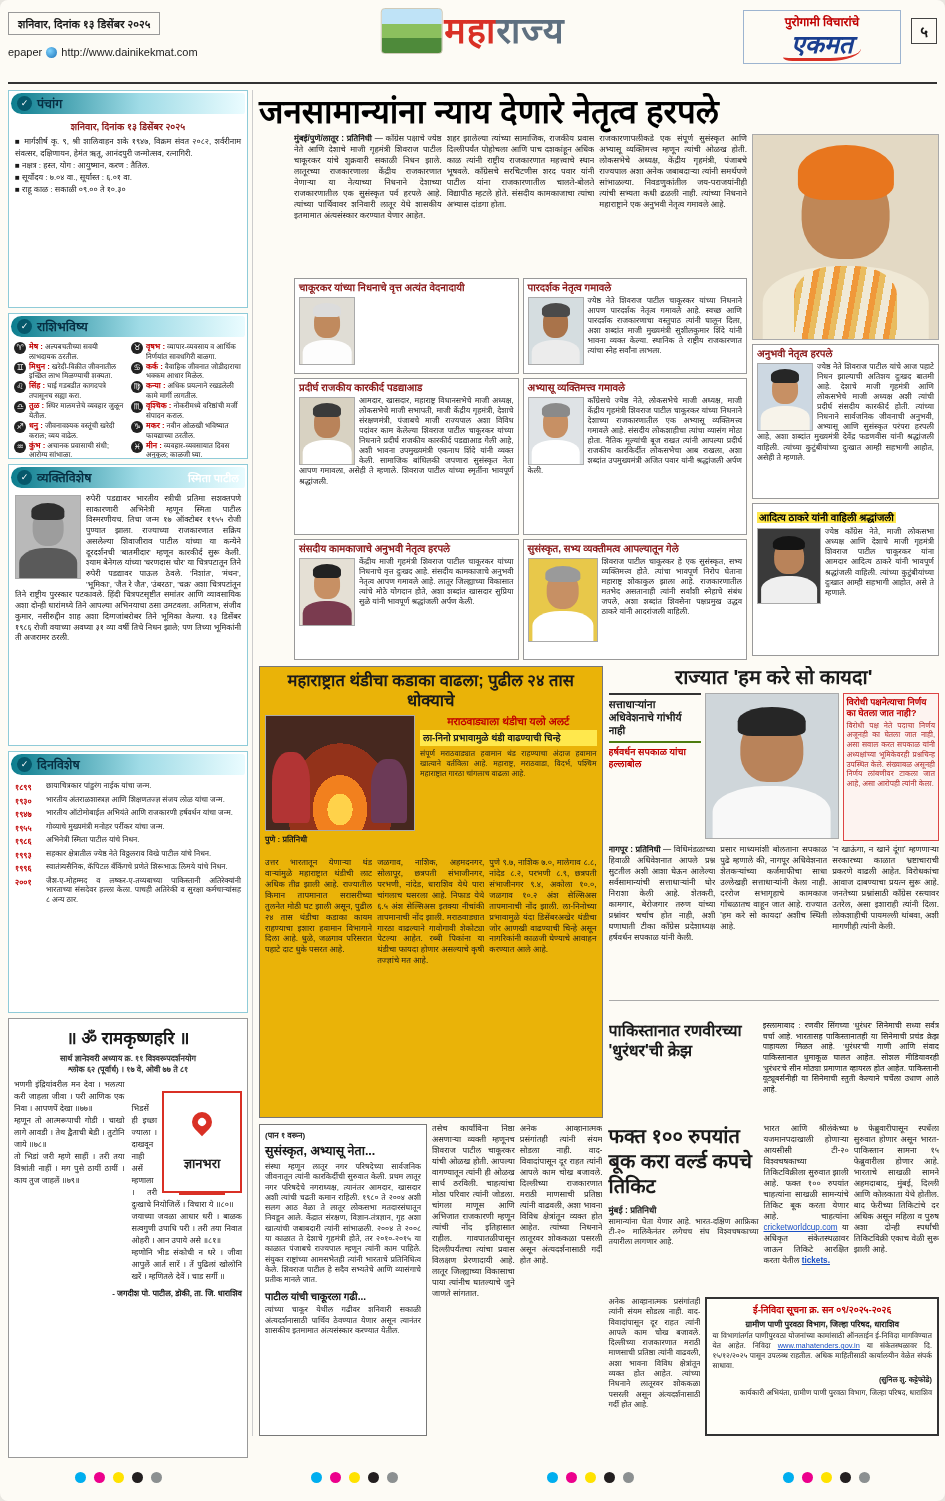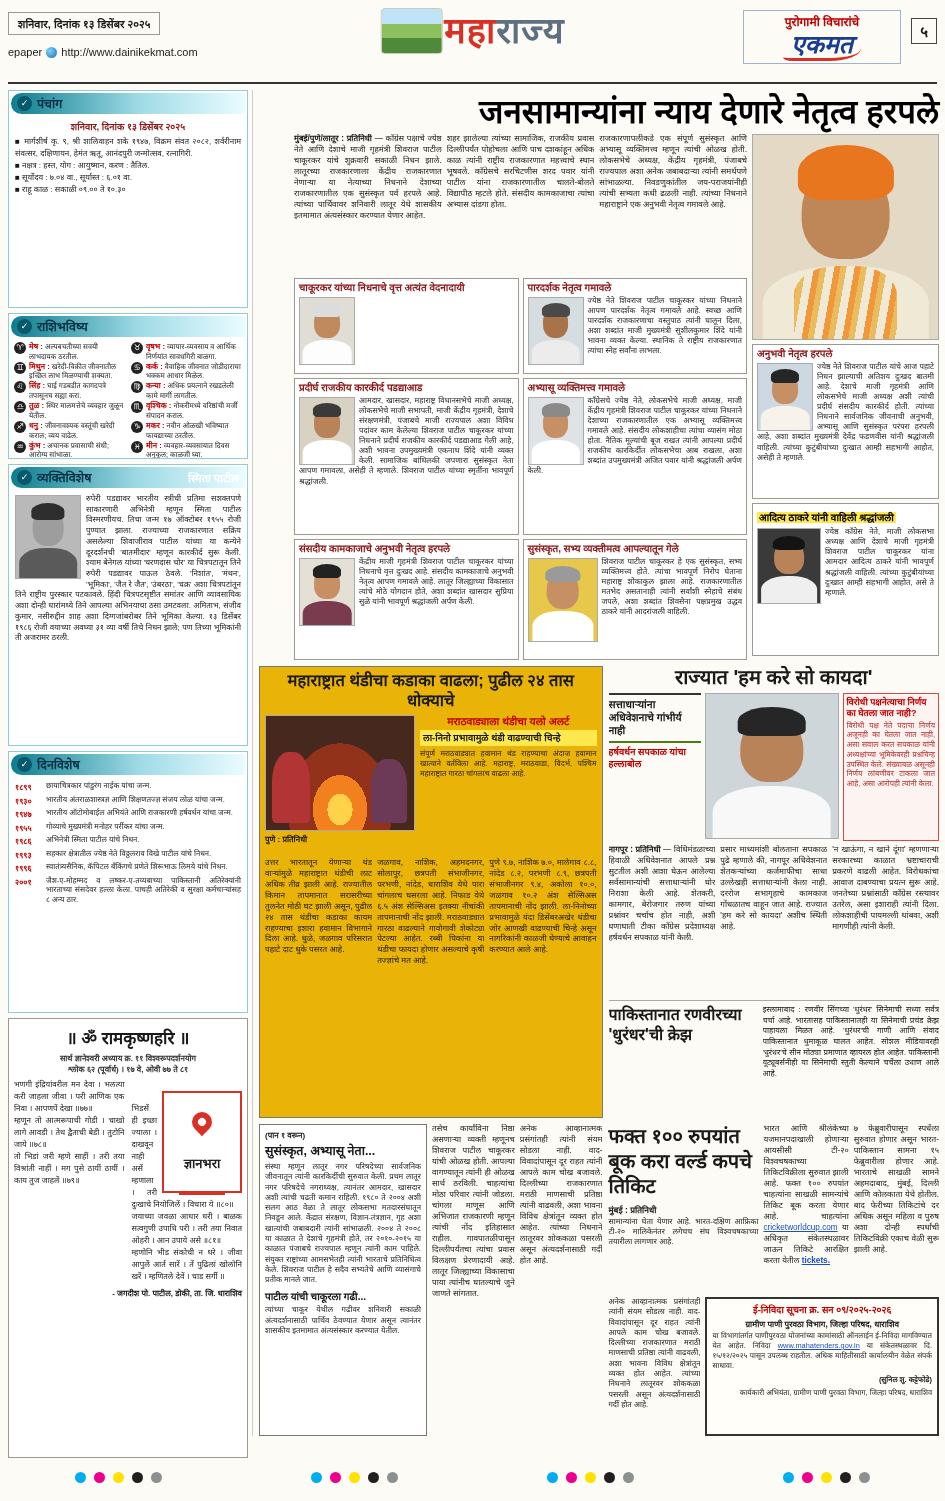--- a/index.html
+++ b/index.html
@@ -1,17 +1,17 @@
 <!DOCTYPE html>
 <html lang="mr"><head>
 <meta charset="utf-8">
 <style>
   * { box-sizing: border-box; margin: 0; padding: 0; }
   body { margin:0; background:#e8e6e0; font-family:"Liberation Sans","DejaVu Sans",sans-serif; }
-  .page { position:relative; width:945px; height:1501px; margin:0 auto; background:#fdfbf5; overflow:hidden; color:#1a1a1a; }
+  .page { position:relative; width:945px; height:1501px; margin:0 auto; background:#fdfbf5; overflow:hidden; color:#1a1a1a;border-radius:8px; }
 
   
   .topbar { position:absolute; left:8px; top:6px; width:929px; height:78px; border-bottom:2px solid #333; }
   .date-box { position:absolute; left:0; top:6px; border:1px solid #999; padding:3px 9px; font-size:11px; font-weight:bold; }
   .epaper-line { position:absolute; left:0; top:40px; font-size:11px; display:flex; align-items:center; gap:4px; }
   .globe { width:11px; height:11px; border-radius:50%; background:radial-gradient(circle at 35% 35%, #7fd4ff, #1a6fb5); display:inline-block; }
   .epaper-url { color:#222; text-decoration:none; }
   .masthead { position:absolute; left:50%; top:2px; transform:translateX(-50%); display:flex; align-items:center; gap:2px; }
   .mast-thumb { width:62px; height:46px; border-radius:4px; background:linear-gradient(180deg,#bfe3f7 0 34%,#8cc05e 34% 66%,#4e8a3a 66%); border:1px solid #cfcab8; }
   .mast-text { font-size:36px; font-weight:800; letter-spacing:1px; line-height:46px; }
@@ -53,21 +53,21 @@
   .ram-col { flex:1; font-size:8px; line-height:1.5; white-space:pre-line; text-align:justify; }
   .gyan { float:right; width:80px; height:102px; border:2px solid #d93025; margin:0 0 4px 5px; text-align:center; padding-top:3px; background:#fff; }
   .gyan-pin { width:20px; height:20px; background:#d93025; border-radius:50% 50% 50% 0; transform:rotate(-45deg); margin:4px auto 10px; position:relative; }
   .gyan-pin::after { content:""; position:absolute; left:6px; top:6px; width:8px; height:8px; border-radius:50%; background:#fff; }
   .gyan-label { font-weight:800; font-size:13px; color:#222; }
   .gyan-rule { width:60%; height:3px; background:#d93025; margin:6px auto; }
   .ram-credit { text-align:right; font-size:8px; font-weight:bold; margin-top:4px; }
 
   
   .main { position:absolute; left:252px; top:90px; width:687px; border-left:1px solid #ccc; padding-left:6px; }
-  .headline { font-size:33px; font-weight:800; text-align:right; line-height:44px; color:#000; }
+  .headline { font-size:33px; font-weight:800; text-align:left; line-height:44px; color:#000; }
   .subhead { margin:3px 0 5px; height:24px; line-height:24px; text-align:center; color:#fff; font-weight:bold; font-size:15px;
     background:linear-gradient(180deg,#e53b2c,#b71c0c); border-radius:3px; }
   .col { flex:1; font-size:8.2px; line-height:1.34; text-align:justify; overflow:hidden; }
   .dl { font-weight:bold; }
   .zone1 { display:flex; gap:5px; }
   .z1-left { width:489px;padding-left:35px; }
   .lead-cols { display:flex; gap:5px; height:140px; }
   .trib-row { display:flex; gap:4px; margin-top:4px; }
   .tbox { flex:1; border:1px solid #999; padding:3px 4px; overflow:hidden; background:#fff; }
   .t-title { color:#8b1a1a; font-weight:bold; font-size:10px; line-height:1.15; margin-bottom:2px; }
@@ -93,21 +93,21 @@
   .p-head { font-size:20px; font-weight:800; text-align:center; line-height:1.15; margin-bottom:4px; }
   .p-mid { display:flex; gap:4px; height:148px; }
   .p-deck { width:92px; border-top:2px solid #333; padding-top:3px; }
   .p-deck1 { font-weight:bold; font-size:10.5px; line-height:1.25; }
   .p-deck2 { color:#c00000; font-weight:bold; font-size:9.5px; line-height:1.25; margin-top:4px; border-top:2px solid #4d7c0f; padding-top:3px; }
   .p-photo { width:134px; height:146px; }
   .redbox { flex:1; border:1px solid #d44; background:#fdf3f0; padding:3px; }
   .redbox-title { color:#c00000; font-weight:bold; font-size:9px; line-height:1.2; margin-bottom:2px; }
   .redbox-body { color:#b03030; font-size:7.5px; line-height:1.3; text-align:justify; }
   .p-cols { display:flex; gap:5px; height:150px; margin-top:4px; }
-  .pak { display:flex; gap:6px; margin-top:5px; height:104px; border-top:1px solid #aaa; padding-top:4px; }
+  .pak { display:flex; gap:6px; margin-top:5px; height:104px; border-top:1px solid #aaa; padding-top:20px; }
   .pak-head { width:148px; font-size:16px; font-weight:800; line-height:1.25; }
   .pak-body { flex:1; font-size:7.9px; line-height:1.35; text-align:justify; overflow:hidden; }
 
   .zone3 { display:flex; gap:6px; margin-top:6px; }
   .z3-left { width:344px; display:flex; gap:5px; }
   .cont-box { width:168px; height:312px; border:1px solid #777; padding:4px 5px; overflow:hidden; background:#fff; }
   .cont-note { font-size:8px; font-weight:bold; }
   .cont-title { font-size:12.5px; font-weight:800; margin:2px 0 3px; }
   .cont-body { font-size:7.8px; line-height:1.32; text-align:justify; }
   .gadhi-title { font-size:10px; font-weight:800; margin:4px 0 2px; }

